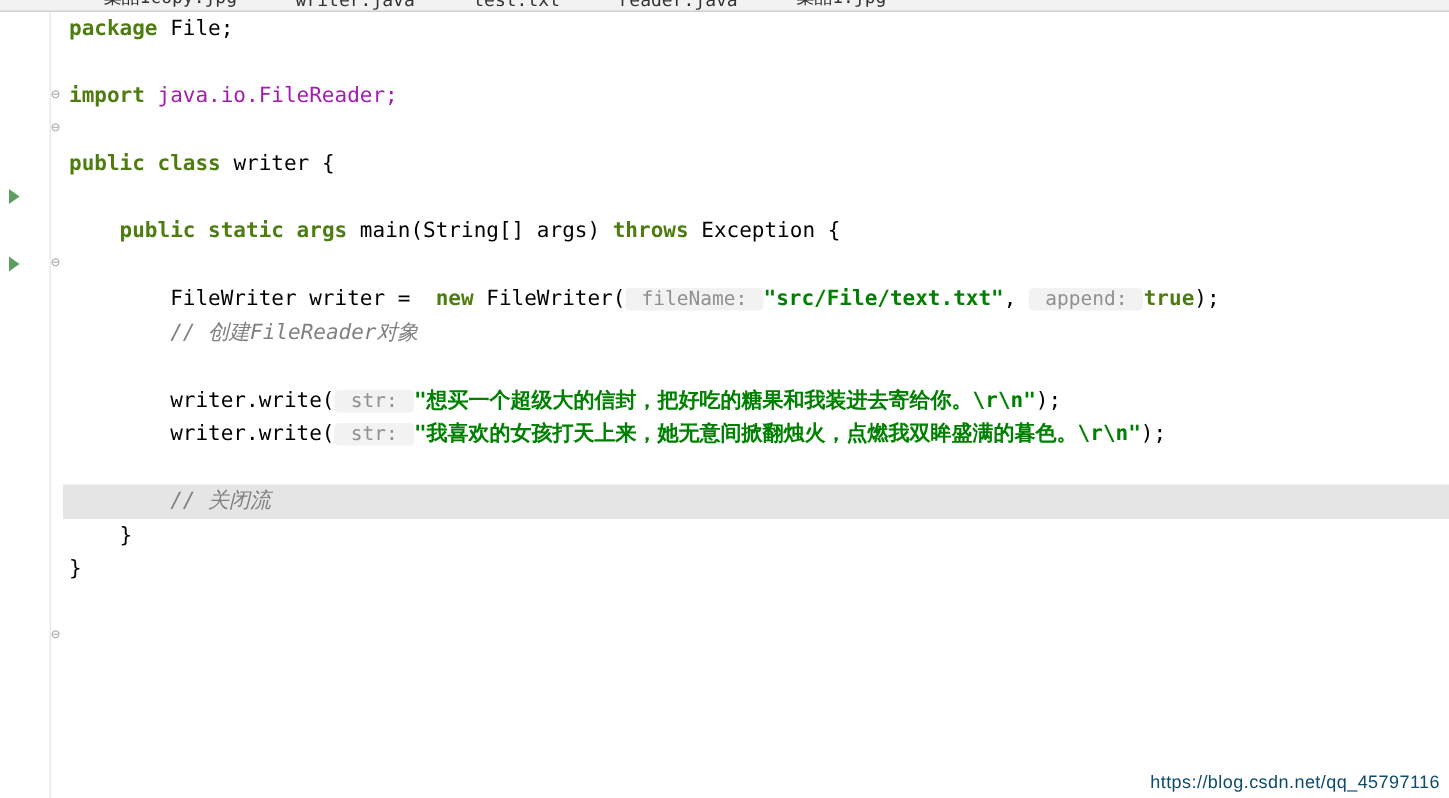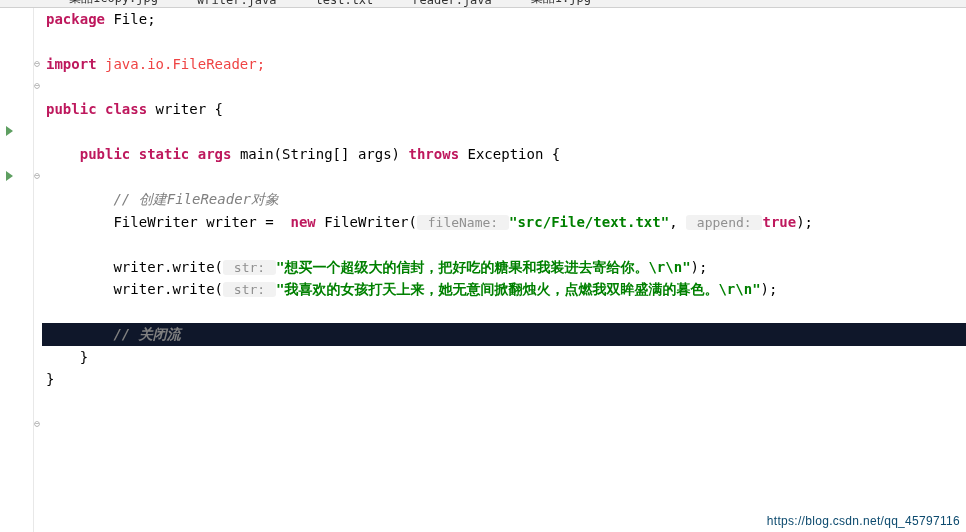--- a/index.html
+++ b/index.html
@@ -55,23 +55,23 @@
   position:absolute;
   left:42px; right:0; top:8px; bottom:0;
   background:#ffffff;
 }
 .line {
   height:22.5px;
   line-height:22.5px;
   white-space:pre;
   padding-left:4px;
 }
-.hl-line { background:#0f172a;font-weight:bold; }
-.kw  { color:#be185d; font-weight:bold; }
-.ident{ color:#ef4444; }
+.hl-line { background:#e5e5e5; }
+.kw  { color:#4d7c0f; font-weight:bold; }
+.ident{ color:#a21caf; }
 .cmt { color:#808080; font-style:italic; }
 .str { color:#008000; font-weight:bold; }
 .hint{ color:#909090; background:#f2f2f2; padding:0 3px; border-radius:3px; font-size:13px; }
 .watermark {
   position:absolute;
   right:6px; bottom:4px;
   font-size:12px;
   color:#0c4a6e;
   font-family:Arial,sans-serif;
   letter-spacing:0.3px;
@@ -103,22 +103,22 @@
 
 <div class="code-area">
   <div class="line"><span class="kw">package</span><span> File;</span></div>
   <div class="line"></div>
   <div class="line"><span class="kw">import</span><span class="ident"> java.io.FileReader;</span></div>
   <div class="line"></div>
   <div class="line"><span class="kw">public</span><span class="kw"> class</span><span> writer {</span></div>
   <div class="line"></div>
   <div class="line">    <span class="kw">public</span><span class="kw"> static</span><span class="kw"> args</span><span> main(String[] args) </span><span class="kw">throws</span><span> Exception {</span></div>
   <div class="line"></div>
+  <div class="line">        <span>FileWriter writer =  </span><span class="kw">new</span><span> FileWriter(</span><span class="hint"> fileName: </span><span class="str">"src/File/text.txt"</span><span>, </span><span class="hint"> append: </span><span class="kw">true</span><span>);</span></div>
   <div class="line">        <span class="cmt">// 创建FileReader对象</span></div>
-  <div class="line">        <span>FileWriter writer =  </span><span class="kw">new</span><span> FileWriter(</span><span class="hint"> fileName: </span><span class="str">"src/File/text.txt"</span><span>, </span><span class="hint"> append: </span><span class="kw">true</span><span>);</span></div>
   <div class="line"></div>
   <div class="line">        <span>writer.write(</span><span class="hint"> str: </span><span class="str">"想买一个超级大的信封，把好吃的糖果和我装进去寄给你。\r\n"</span><span>);</span></div>
   <div class="line">        <span>writer.write(</span><span class="hint"> str: </span><span class="str">"我喜欢的女孩打天上来，她无意间掀翻烛火，点燃我双眸盛满的暮色。\r\n"</span><span>);</span></div>
   <div class="line"></div>
   <div class="line hl-line">        <span class="cmt">// 关闭流</span></div>
   <div class="line">    <span>}</span></div>
   <div class="line"><span>}</span></div>
 </div>
 
 <div class="watermark">https://blog.csdn.net/qq_45797116</div>

